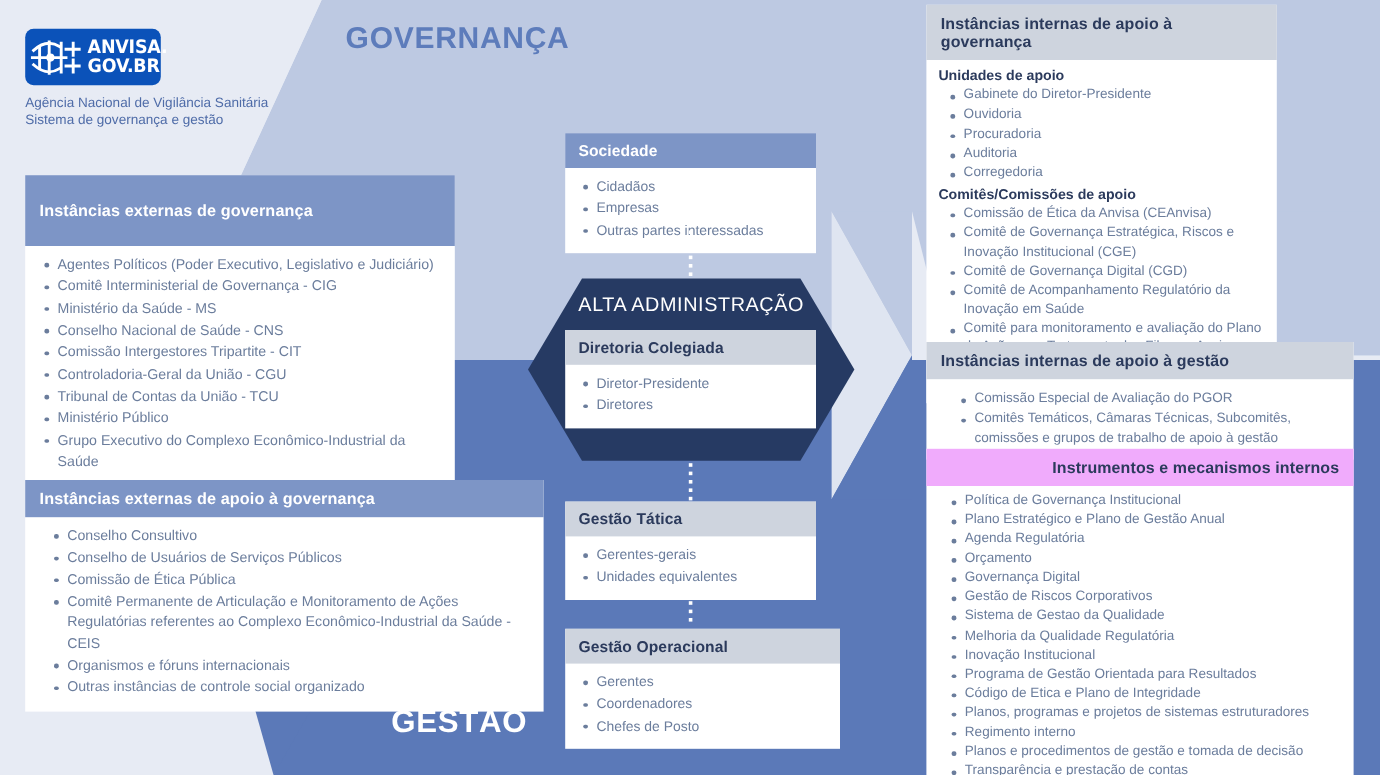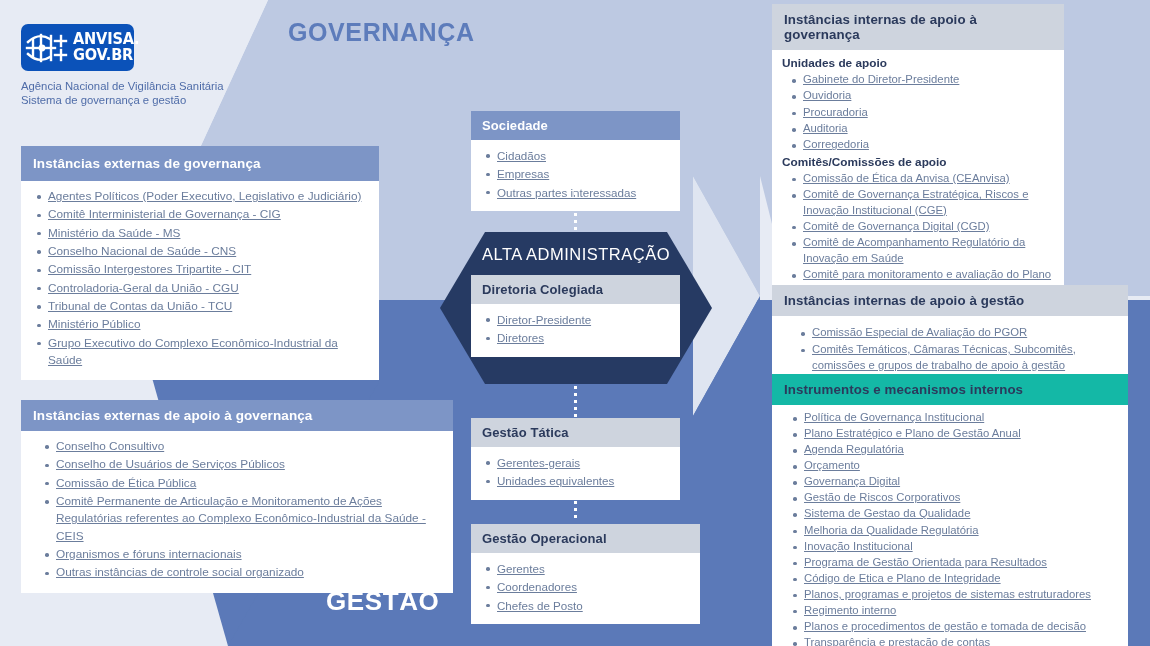--- a/index.html
+++ b/index.html
@@ -24,21 +24,20 @@
     color:#2b3a5c;
     letter-spacing:.1px;
   }
   .card-body{padding:6px 10px 8px 10px;}
   ul.bullets{margin:0;padding:0;list-style:none;}
   ul.bullets>li{
     position:relative;
     padding-left:15px;
     color:#6b7d9c;
     margin:0 0 1px 0;
-    text-decoration:underline;
   }
   ul.bullets>li:before{
     content:"";
     position:absolute;
     left:4px;top:.62em;
     width:3.5px;height:3.5px;
     border-radius:50%;
     background:#6b7d9c;
   }
   .sub-head{
@@ -69,21 +68,21 @@
     position:absolute;left:288px;top:18px;
     font-size:25px;font-weight:bold;color:#5d7cbb;letter-spacing:.6px;
   }
   #ges-word{
     position:absolute;left:326px;top:586px;
     font-size:26px;font-weight:bold;color:#ffffff;letter-spacing:.6px;
   }
 
   
   #ext-gov{left:21px;top:146px;width:358px;}
-  #ext-gov .card-head{background:#7d95c6;color:#ffffff;font-size:13.5px;padding:10px 12px;}
+  #ext-gov .card-head{background:#7d95c6;color:#ffffff;font-size:13.5px;padding:22px 12px;}
   #ext-gov .card-body{font-size:11.8px;line-height:1.47;padding:7px 12px 10px 12px;}
 
   #ext-apoio{left:21px;top:400px;width:432px;}
   #ext-apoio .card-head{background:#7d95c6;color:#ffffff;font-size:13.5px;padding:8px 12px;}
   #ext-apoio .card-body{font-size:11.8px;line-height:1.47;padding:7px 20px 10px 20px;}
 
   
   #sociedade{left:471px;top:111px;width:209px;}
   #sociedade .card-head{background:#7d95c6;color:#ffffff;font-size:13px;padding:7px 11px;}
   #sociedade .card-body{font-size:11.6px;line-height:1.5;padding:7px 11px 9px 11px;}
@@ -116,21 +115,21 @@
   #int-gov ul.bullets>li{padding-left:21px;}
   #int-gov ul.bullets>li:before{left:10px;}
 
   #int-gestao{left:772px;top:285px;width:356px;}
   #int-gestao .card-head{background:#ced4de;color:#2b3a5c;font-size:13.3px;padding:8px 12px;}
   #int-gestao .card-body{font-size:11.3px;line-height:1.4;padding:9px 10px 9px 10px;}
   #int-gestao ul.bullets>li{padding-left:30px;}
   #int-gestao ul.bullets>li:before{left:19px;}
 
   #instrumentos{left:772px;top:374px;width:356px;}
-  #instrumentos .card-head{background:#14b8a6;color:#2b3a5c;font-size:13.3px;padding:8px 12px;}
+  #instrumentos .card-head{background:#f0abfc;color:#2b3a5c;font-size:13.3px;padding:8px 12px;text-align:right;}
   #instrumentos .card-body{font-size:11.3px;line-height:1.335;padding:5px 10px 8px 10px;}
   #instrumentos ul.bullets>li{padding-left:22px;}
   #instrumentos ul.bullets>li:before{left:11px;}
 </style>
 </head>
 <body>
 
 <div id="stage">
 
   <svg id="bg" viewBox="0 0 1150 646" preserveAspectRatio="none">

